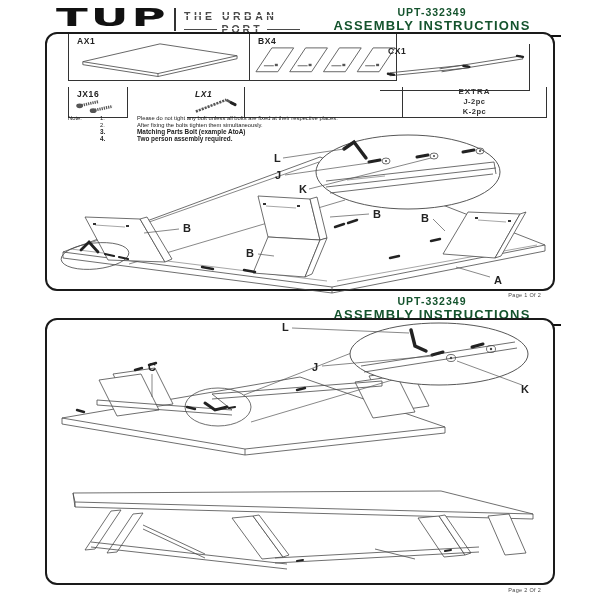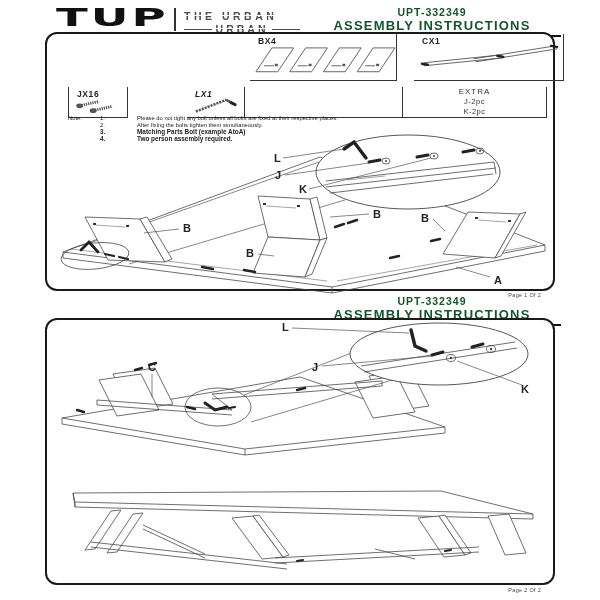--- a/index.html
+++ b/index.html
@@ -37,21 +37,21 @@
   .pf1 { top:292px; } .pf2 { top:587px; }
 
   
   .parts-grid { position:absolute; left:21px; top:0; width:479px; height:78px; }
   .pcell { position:absolute; border-right:1.4px solid #333; border-bottom:1.4px solid #333; }
   .pcell.first { border-left:1.4px solid #333; }
   .prow1 { top:0; height:47px; } .prow2 { top:53px; height:31px; }
   .pcell-label { position:absolute; left:8px; top:2px; font-size:8.5px; font-weight:bold; letter-spacing:.6px; color:#222; }
   .pcell svg { position:absolute; inset:0; }
   .extra-cell { display:flex; flex-direction:column; justify-content:center; align-items:center;
-                font-weight:normal; color:#333; line-height:1.3; }
+                font-weight:bold; color:#333; line-height:1.3; }
   .extra-title { font-size:8px; letter-spacing:1px; }
   .extra-line { font-size:7.5px; letter-spacing:.5px; }
 
   
   .notes { position:absolute; left:21px; top:81px; width:470px; font-size:5.8px; color:#222; }
   .note-row { display:flex; line-height:6.6px; }
   .note-lbl { width:32px; }
   .note-num { width:37px; }
   .note-text { flex:1; }
   .note-bold { font-weight:bold; font-size:6.4px; line-height:7.2px; }
@@ -72,55 +72,63 @@
 
 <div class="sheet">
 
   <div class="hdr1">
     <div class="logo">TUP</div>
     <div class="logo-divider"></div>
     <div class="brand">
       <div class="brand-top">THE URBAN</div>
       <div class="brand-bottom">
         <span class="brand-rule"></span>
-        <span class="brand-port">URBAN</span>
+        <span class="brand-port">PORT</span>
         <span class="brand-rule"></span>
       </div>
     </div>
     <div class="doc-block doc-block1">
       <div class="doc-code">UPT-332349</div>
       <div class="doc-title">ASSEMBLY INSTRUCTIONS</div>
       <div class="doc-underline"></div>
     </div>
   </div>
 
   <div class="pagebox page1">
 
     <div class="parts-grid">
 
+      <div class="pcell prow1 first" style="left:0;width:182px;">
+        <span class="pcell-label">AX1</span>
+        <svg viewBox="0 0 182 47">
+          <path class="mini" d="M14,28 L92,10 L170,22 L90,40 Z"></path>
+          <path class="mini" d="M14,28 L14,31 L90,43 L170,25 L170,22"></path>
+          <line class="mini" x1="90" y1="40" x2="90" y2="43"></line>
+        </svg>
+      </div>
       <div class="pcell prow1" style="left:182px;width:147px;">
         <span class="pcell-label">BX4</span>
         <svg viewBox="0 0 147 47">
           <g class="mini">
             <path d="M6,38 L22,14 L44,14 L28,38 Z"></path>
               <line x1="14" y1="32" x2="24" y2="32"></line>
               <rect x="25" y="30" width="3" height="2.4" fill="#555" stroke="none"></rect>
             <path d="M40,38 L56,14 L78,14 L62,38 Z"></path>
               <line x1="48" y1="32" x2="58" y2="32"></line>
               <rect x="59" y="30" width="3" height="2.4" fill="#555" stroke="none"></rect>
             <path d="M74,38 L90,14 L112,14 L96,38 Z"></path>
               <line x1="82" y1="32" x2="92" y2="32"></line>
               <rect x="93" y="30" width="3" height="2.4" fill="#555" stroke="none"></rect>
             <path d="M108,38 L124,14 L146,14 L130,38 Z"></path>
               <line x1="116" y1="32" x2="126" y2="32"></line>
               <rect x="127" y="30" width="3" height="2.4" fill="#555" stroke="none"></rect>
           </g>
         </svg>
       </div>
-      <div class="pcell prow1" style="left:346px;width:150px;">
+      <div class="pcell prow1" style="left:312px;width:150px;margin-top:10px;">
         <span class="pcell-label">CX1</span>
         <svg viewBox="0 0 150 47">
           <g class="mini">
             <path d="M10,29 L88,21"></path>
               <path d="M10,32 L90,24"></path>
               <line x1="10" y1="29" x2="10" y2="32"></line>
             <path d="M60,25 L142,12"></path>
               <path d="M62,28 L144,15"></path>
               <line x1="142" y1="12" x2="144" y2="15"></line>
             <line x1="88" y1="21" x2="90" y2="24"></line>

